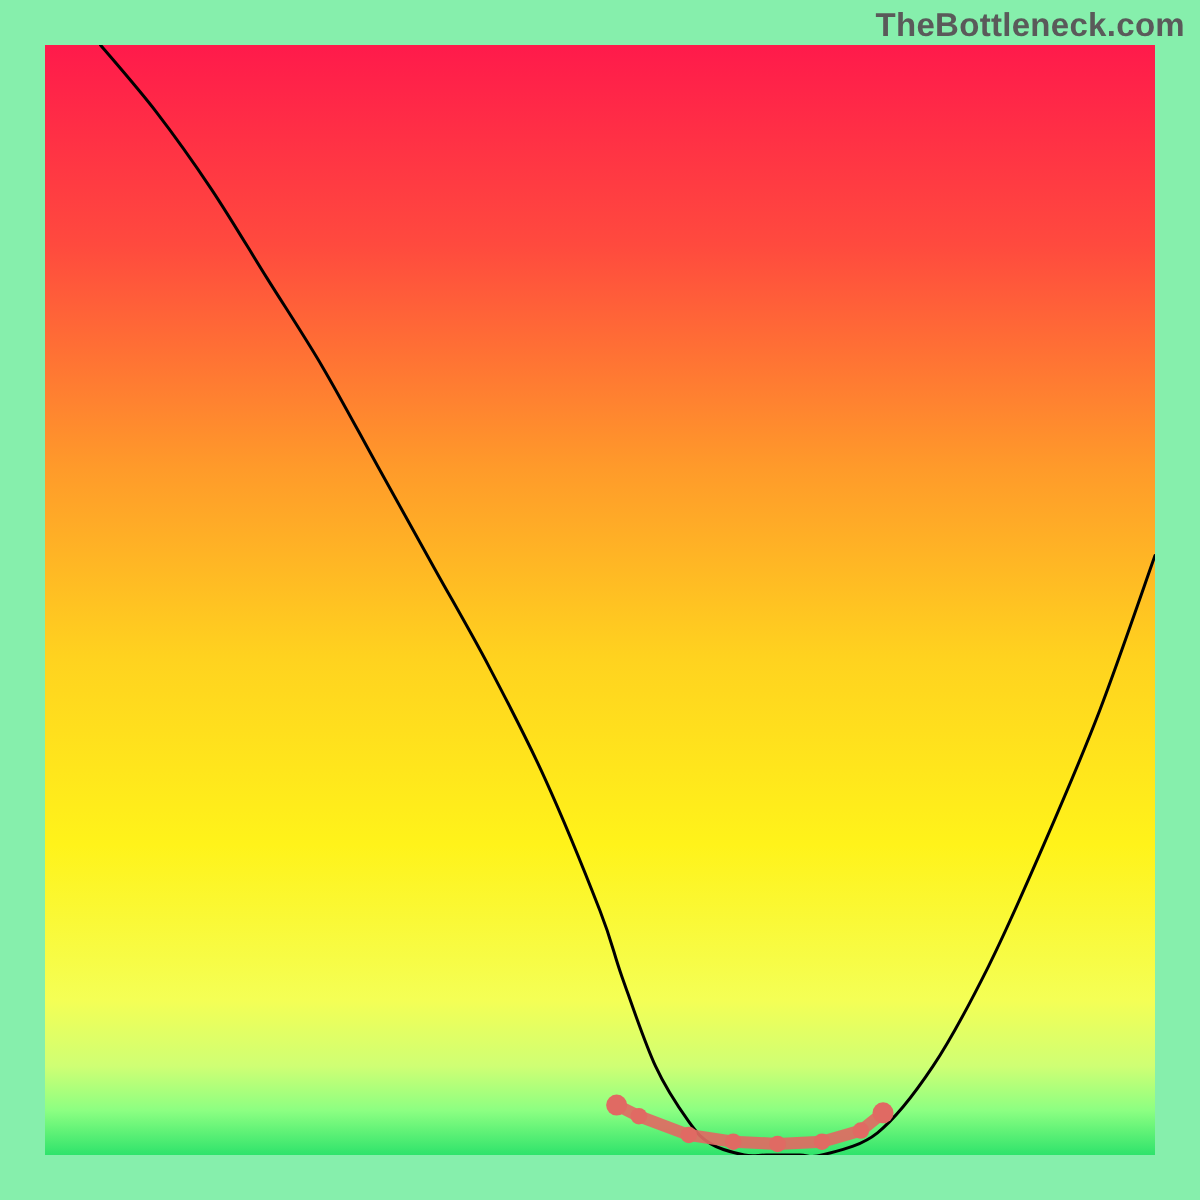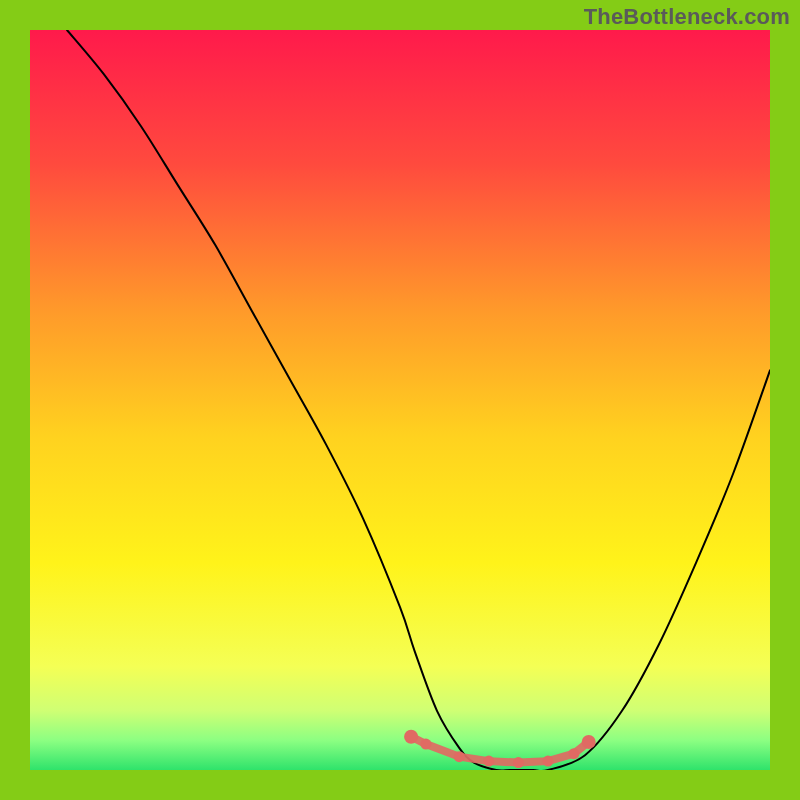--- a/index.html
+++ b/index.html
@@ -7,21 +7,21 @@
     padding: 0;
     width: 800px;
     height: 800px;
     overflow: hidden;
     background: #000;
     font-family: Arial, Helvetica, sans-serif;
   }
   .frame {
     position: absolute;
     inset: 0;
-    background: #84cc16;
+    background: #86efac;
   }
   .plot {
     position: absolute;
     left: 30px;
     top: 30px;
     width: 740px;
     height: 740px;
     overflow: hidden;
   }
   .grad {

